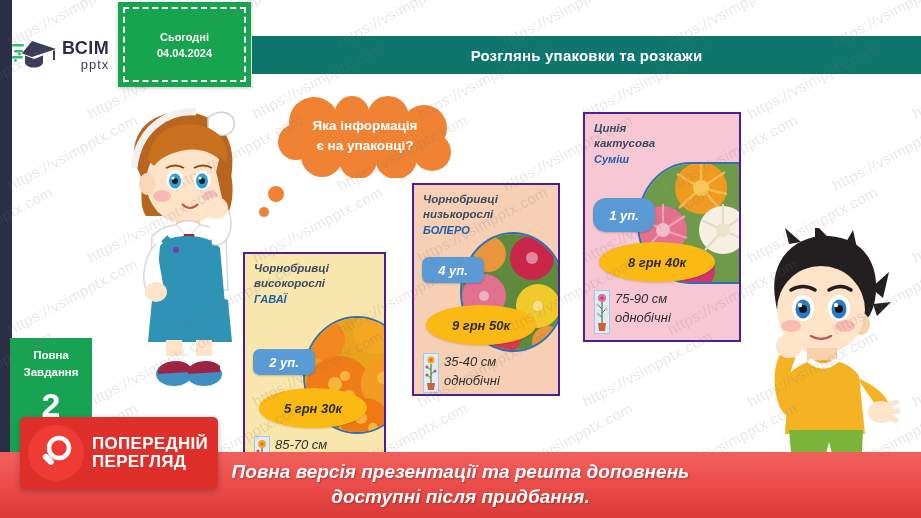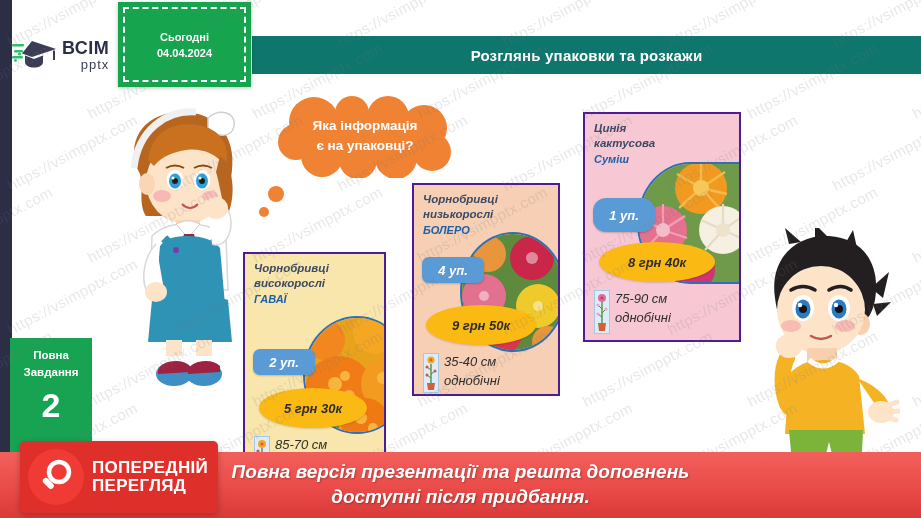--- a/index.html
+++ b/index.html
@@ -191,21 +191,20 @@
   
   .preview-badge {
     position: absolute; left: 20px; top: 417px;
     width: 198px; height: 72px;
     background: #df2f2a;
     border-radius: 5px;
     z-index: 70;
     display: flex; align-items: center; gap: 8px;
     padding-left: 8px;
     box-shadow: 0 2px 6px rgba(0,0,0,.25);
-    margin-top: 24px;
   }
   .preview-circle {
     width: 56px; height: 56px; border-radius: 50%;
     background: #ef3b34; flex: none;
     display: flex; align-items: center; justify-content: center;
   }
   .preview-text {
     display: flex; flex-direction: column; line-height: 1.05;
   }
   .preview-text span {

